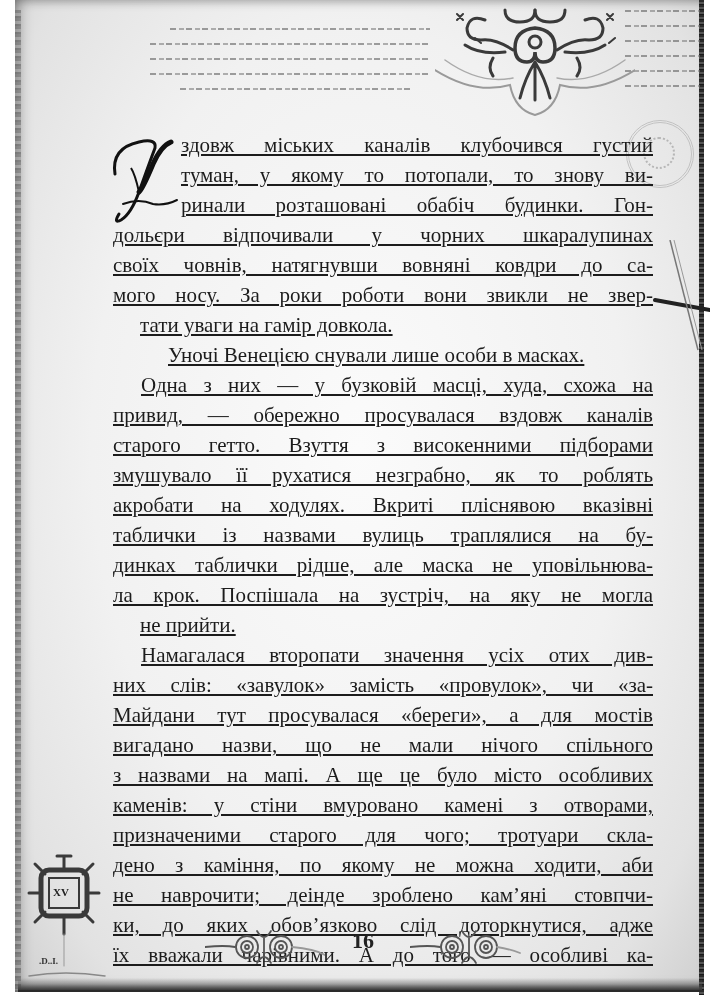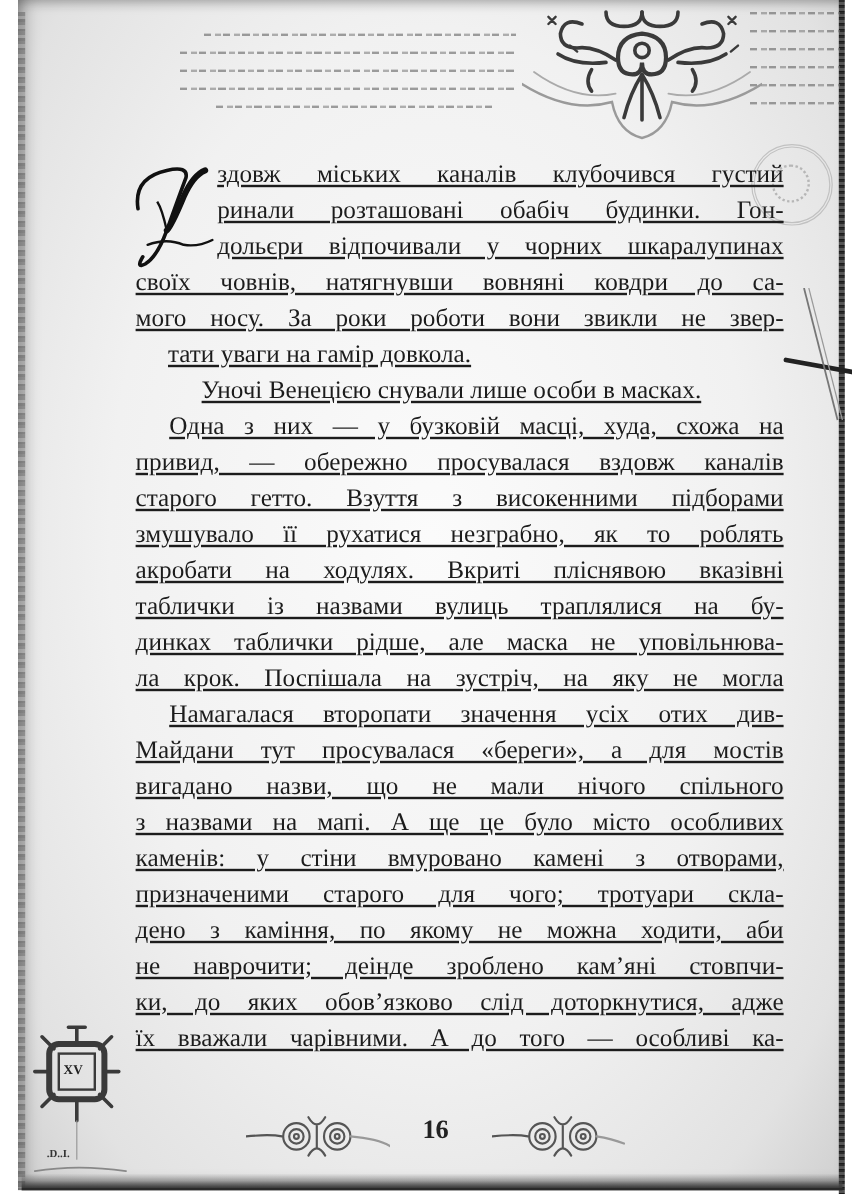--- a/index.html
+++ b/index.html
@@ -116,35 +116,38 @@
 <div class="text-block">
   <div class="dropcap">
     <svg width="70" height="92" viewBox="0 0 70 92">
       <path d="M6 40 Q2 14 30 8 Q48 4 46 14 Q40 30 30 58 Q22 80 12 86 Q4 90 10 80" stroke="#111" stroke-width="3" fill="none" stroke-linecap="round"></path>
       <path d="M30 58 Q34 54 44 30 Q52 12 62 8" stroke="#111" stroke-width="5" fill="none" stroke-linecap="round"></path>
       <path d="M14 70 Q30 64 44 70 Q56 72 68 66" stroke="#111" stroke-width="2" fill="none" stroke-linecap="round"></path>
       <path d="M30 58 Q26 40 22 34" stroke="#111" stroke-width="2" fill="none"></path>
     </svg>
   </div>
   <span class="line">здовж міських каналів клубочився густий</span>
+  <span class="line">туман, у якому то потопали, то знову ви-</span>
   <span class="line">ринали розташовані обабіч будинки. Гон-</span>
   <span class="line">дольєри відпочивали у чорних шкаралупинах</span>
   <span class="line">своїх човнів, натягнувши вовняні ковдри до са-</span>
   <span class="line">мого носу. За роки роботи вони звикли не звер-</span>
   <span class="line last">тати уваги на гамір довкола.</span>
   <span class="line last" style="padding-left:28px">Уночі Венецією снували лише особи в масках.</span>
   <span class="line" style="padding-left:28px">Одна з них — у бузковій масці, худа, схожа на</span>
   <span class="line">привид, — обережно просувалася вздовж каналів</span>
   <span class="line">старого гетто. Взуття з високенними підборами</span>
   <span class="line">змушувало її рухатися незграбно, як то роблять</span>
   <span class="line">акробати на ходулях. Вкриті пліснявою вказівні</span>
   <span class="line">таблички із назвами вулиць траплялися на бу-</span>
   <span class="line">динках таблички рідше, але маска не уповільнюва-</span>
   <span class="line">ла крок. Поспішала на зустріч, на яку не могла</span>
+  <span class="line last">не прийти.</span>
   <span class="line" style="padding-left:28px">Намагалася второпати значення усіх отих див-</span>
+  <span class="line">них слів: «завулок» замість «провулок», чи «за-</span>
   <span class="line">Майдани тут просувалася «береги», а для мостів</span>
   <span class="line">вигадано назви, що не мали нічого спільного</span>
   <span class="line">з назвами на мапі. А ще це було місто особливих</span>
   <span class="line">каменів: у стіни вмуровано камені з отворами,</span>
   <span class="line">призначеними старого для чого; тротуари скла-</span>
   <span class="line">дено з каміння, по якому не можна ходити, аби</span>
   <span class="line">не наврочити; деінде зроблено кам’яні стовпчи-</span>
   <span class="line">ки, до яких обов’язково слід доторкнутися, адже</span>
   <span class="line">їх вважали чарівними. А до того — особливі ка-</span>
 

